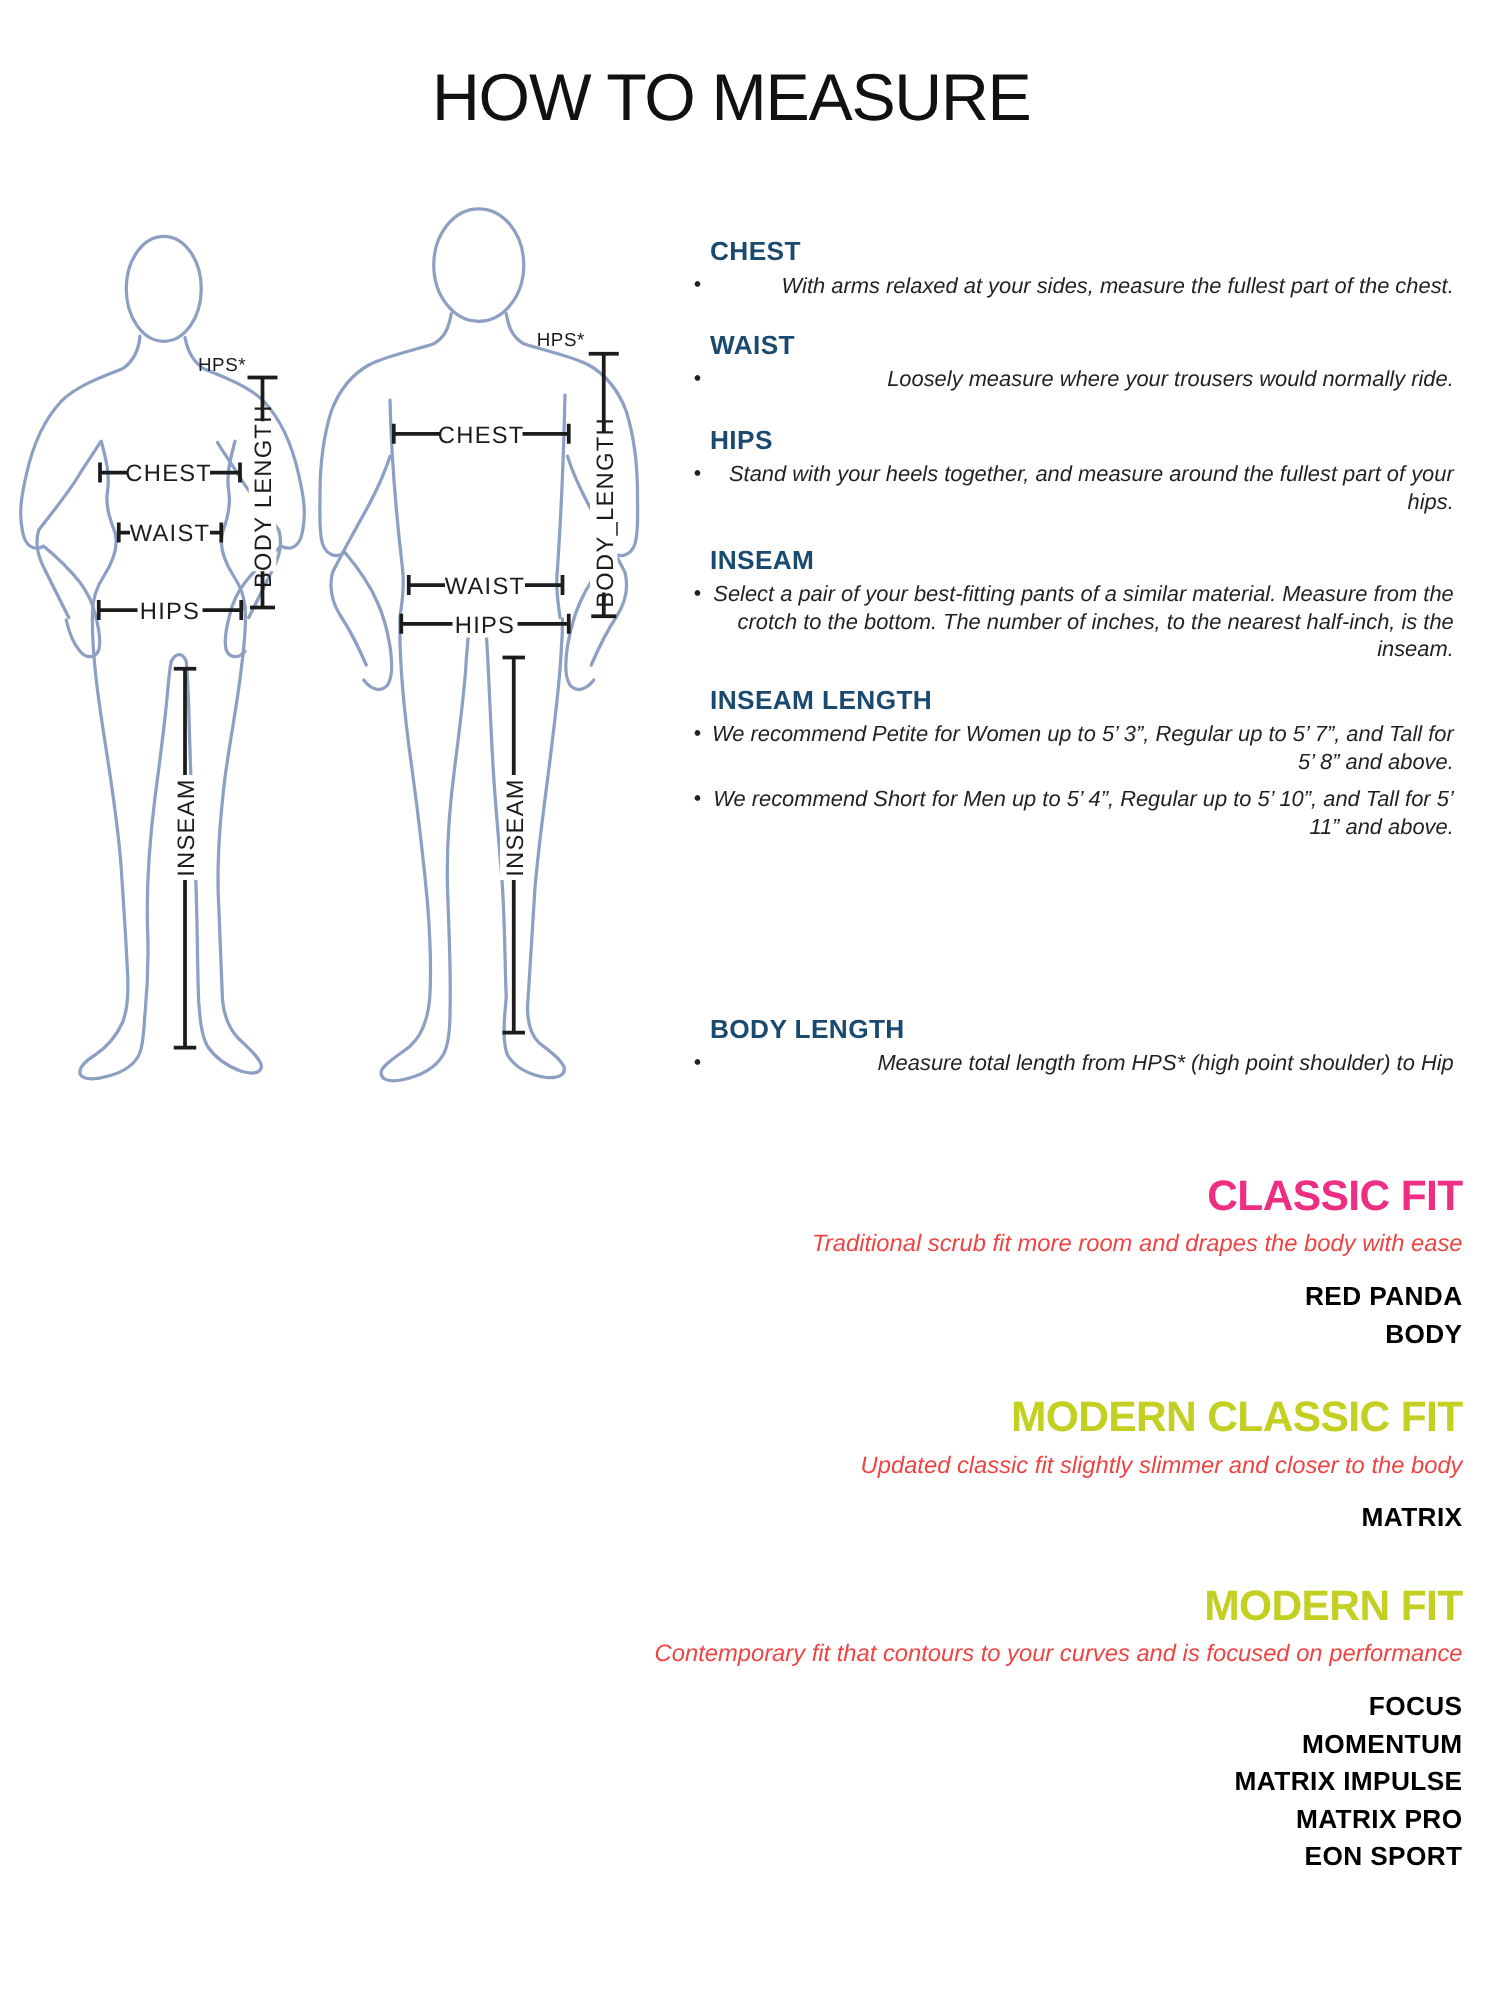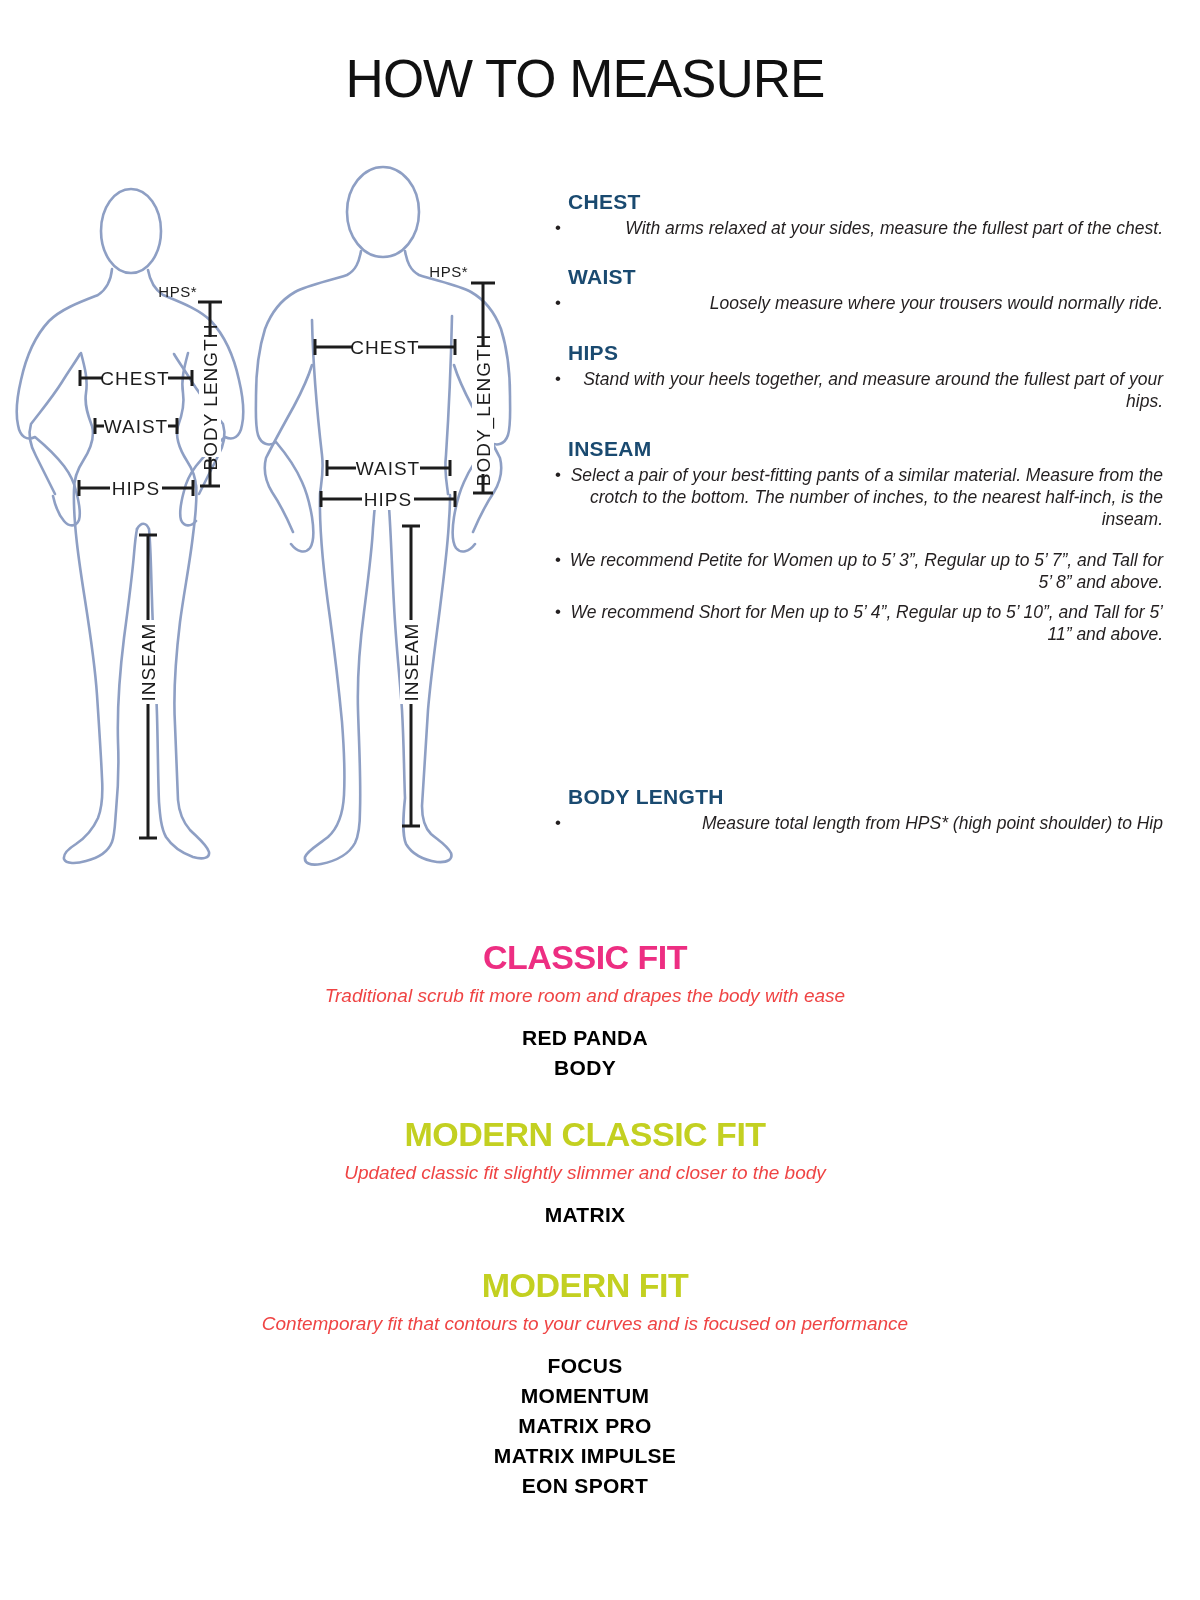--- a/index.html
+++ b/index.html
@@ -24,21 +24,21 @@
   .bullet-row{display:flex;align-items:flex-start;margin:0 0 7px 0;}
   .bullet-dot{width:13px;flex:0 0 13px;font-size:17px;line-height:1.3;color:#231f20;}
   .bullet-text{flex:1;font-style:italic;font-size:17.5px;line-height:1.28;margin:0;color:#231f20;text-align:right;}
   .msection{margin-top:26px;}
   .msection:first-child{margin-top:0;}
   #sec-inseam{margin-top:24px;}
   #sec-inseam-length{margin-top:18px;}
   #sec-body-length{margin-top:140px;}
 
   
-  #fits{position:absolute;left:0;top:938px;width:1170px;text-align:center;}
+  #fits{position:absolute;left:0;top:938px;width:1170px;text-align:right;}
   .fit-name{font-size:34px;font-weight:bold;letter-spacing:-0.5px;margin:0;}
   .fit-desc{font-style:italic;font-size:19px;color:#ef4444;margin:8px 0 0 0;}
   .fit-products{margin:16px 0 0 0;}
   .fit-product{font-size:21px;font-weight:bold;color:#000000;line-height:30px;letter-spacing:0.3px;}
   #fit-1{margin-top:0;}
   #fit-2{margin-top:32px;}
   #fit-3{margin-top:36px;}
 </style>
 </head>
 <body>
@@ -257,20 +257,21 @@
 
     <div class="msection" id="sec-inseam">
       <h2 class="mhead">INSEAM</h2>
       <div class="bullet-row">
         <span class="bullet-dot">•</span>
         <p class="bullet-text">Select a pair of your best-fitting pants of a similar material. Measure from the crotch to the bottom. The number of inches, to the nearest half-inch, is the inseam.</p>
       </div>
     </div>
 
     <div class="msection" id="sec-inseam-length">
+      <h2 class="mhead">INSEAM LENGTH</h2>
       <div class="bullet-row">
         <span class="bullet-dot">•</span>
         <p class="bullet-text">We recommend Petite for Women up to 5’ 3”, Regular up to 5’ 7”, and Tall for 5’ 8” and above.</p>
       </div>
       <div class="bullet-row">
         <span class="bullet-dot">•</span>
         <p class="bullet-text">We recommend Short for Men up to 5’ 4”, Regular up to 5’ 10”, and Tall for 5’ 11” and above.</p>
       </div>
     </div>
 
@@ -301,20 +302,20 @@
         <div class="fit-product">MATRIX</div>
       </div>
     </div>
 
     <div class="fit-block" id="fit-3">
       <h2 class="fit-name" style="color: rgb(195, 208, 33);">MODERN FIT</h2>
       <p class="fit-desc">Contemporary fit that contours to your curves and is focused on performance</p>
       <div class="fit-products">
         <div class="fit-product">FOCUS</div>
         <div class="fit-product">MOMENTUM</div>
+        <div class="fit-product">MATRIX IMPULSE</div>
         <div class="fit-product">MATRIX PRO</div>
-        <div class="fit-product">MATRIX IMPULSE</div>
         <div class="fit-product">EON SPORT</div>
       </div>
     </div>
   </div>
 
 </div>
 
 </body></html>

